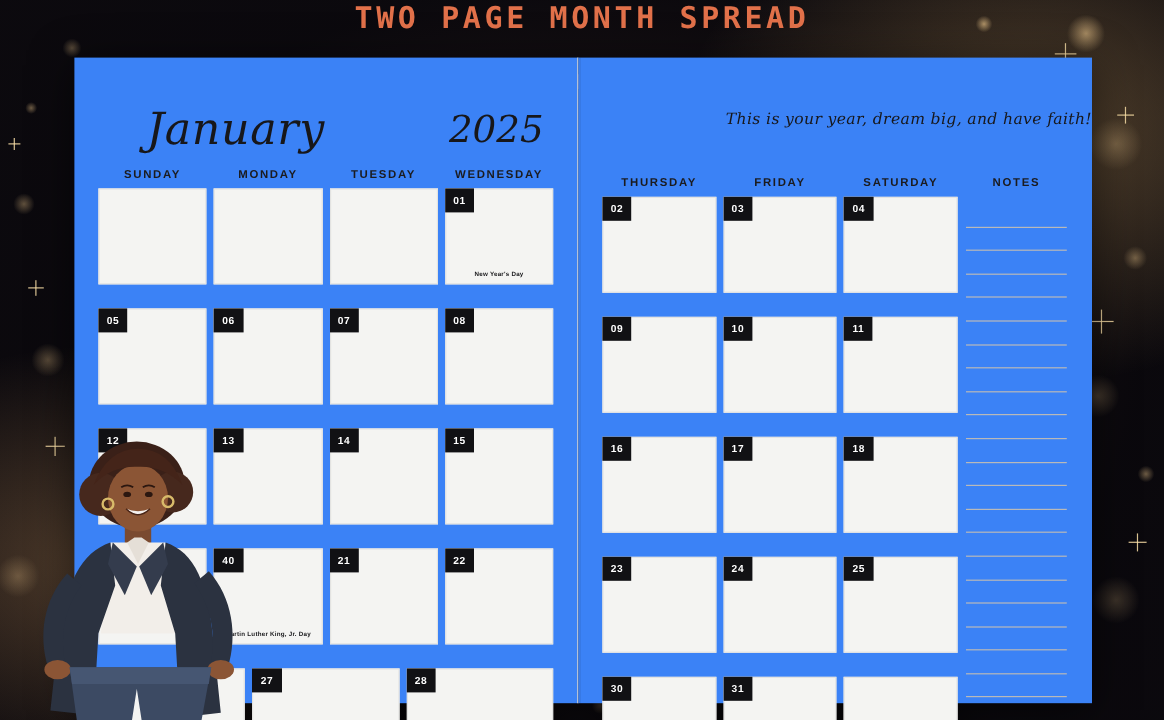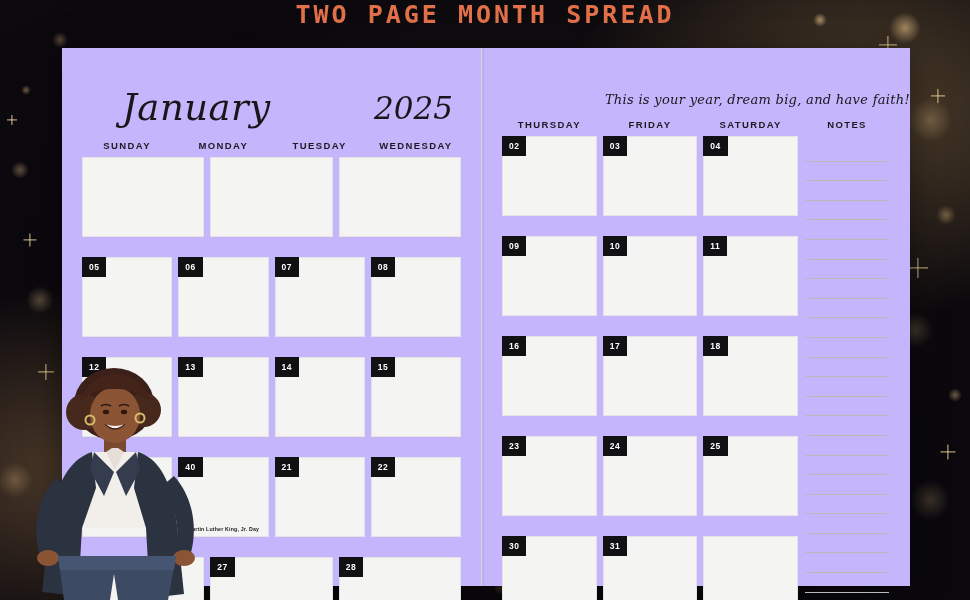--- a/index.html
+++ b/index.html
@@ -46,21 +46,21 @@
 
   
   #spread {
     position: absolute;
     left: 62px; top: 48px;
     width: 848px; height: 538px;
     display: flex;
     filter: drop-shadow(0 6px 18px rgba(0,0,0,0.55));
   }
   .page {
-    background: #c4b5fd;
+    background: #3b82f6;
     height: 100%;
     position: relative;
     padding: 0;
   }
   #page-left { width: 420px; border-right: 1px solid #e4e4e4; }
   #page-right { width: 428px; }
   #spread::after {
     content: ""; position: absolute; left: 419px; top: 0; width: 3px; height: 100%;
     background: linear-gradient(90deg, rgba(0,0,0,0.10), rgba(0,0,0,0.02), rgba(0,0,0,0.10));
     pointer-events: none;
@@ -89,21 +89,21 @@
     font-style: italic;
     font-size: 13px;
     color: #17171a;
     text-align: right;
     padding-top: 44px;
     letter-spacing: 0.3px;
   }
 
   
   .dow-row { display: flex; padding: 0 17px; margin-top: 11px; }
-  #page-right .dow-row { margin-top: 12px; justify-content: flex-end; }
+  #page-right .dow-row { margin-top: 40px; justify-content: flex-end; }
   .dow {
     flex: 1 1 0;
     text-align: center;
     font-size: 9.5px;
     letter-spacing: 1.4px;
     font-weight: bold;
     color: #1b1b1e;
     text-transform: uppercase;
   }
 
@@ -219,20 +219,24 @@
         <div class="dow">SUNDAY</div>
         <div class="dow">MONDAY</div>
         <div class="dow">TUESDAY</div>
         <div class="dow">WEDNESDAY</div>
       </div>
     <div class="grid" id="left-grid">
         <div class="week">
           <div class="cell empty"></div>
           <div class="cell empty"></div>
           <div class="cell empty"></div>
+          <div class="cell">
+            <div class="daynum">01</div>
+            <div class="holiday">New Year's Day</div>
+          </div>
         </div>
         <div class="week">
           <div class="cell">
             <div class="daynum">05</div>
           </div>
           <div class="cell">
             <div class="daynum">06</div>
           </div>
           <div class="cell">
             <div class="daynum">07</div>

